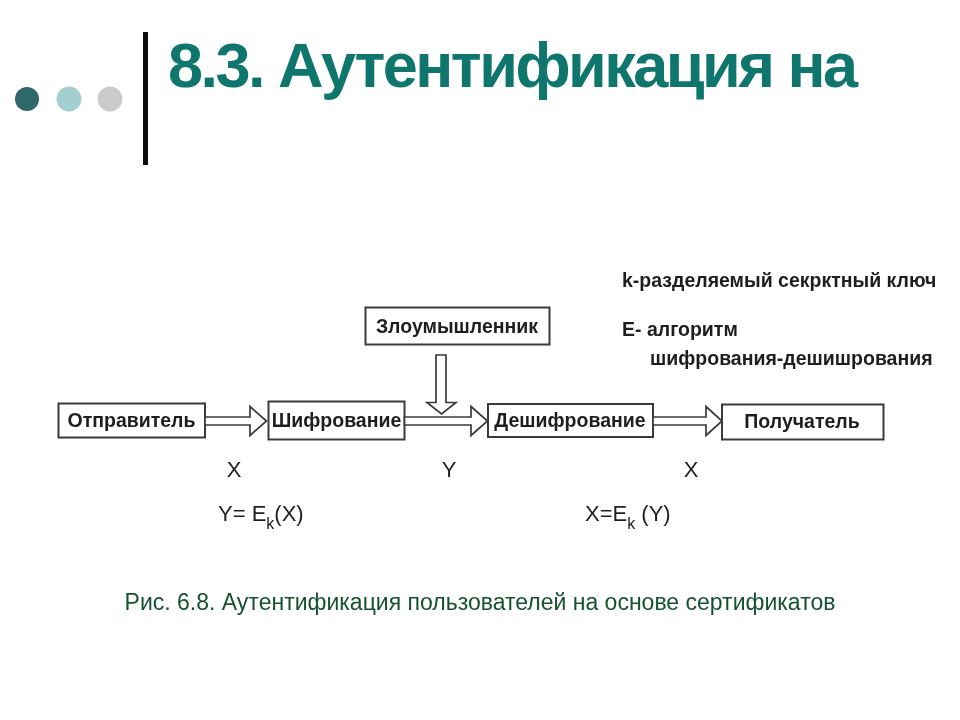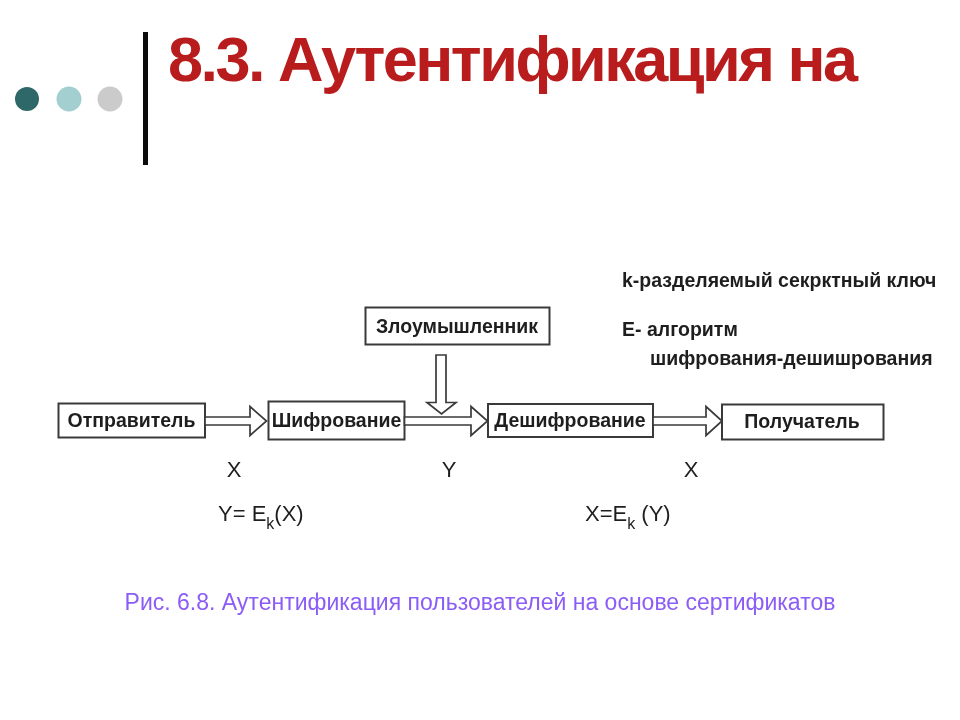--- a/index.html
+++ b/index.html
@@ -5,38 +5,38 @@
   html,body{margin:0;padding:0;background:#ffffff;}
   .slide{
     position:relative;width:960px;height:720px;background:#ffffff;overflow:hidden;
     font-family:"Liberation Sans","DejaVu Sans",sans-serif;
   }
   
   .bullets{position:absolute;left:10px;top:82px;width:120px;height:34px;}
   
   .title-bar{position:absolute;left:143px;top:32px;width:5px;height:133px;background:#0c0c0c;}
   .title{
-    position:absolute;left:168px;top:26px;width:720px;
-    font-size:63px;font-weight:bold;color:#b91c1c;line-height:67px;
+    position:absolute;left:168px;top:32px;width:720px;
+    font-size:63px;font-weight:bold;color:#0f766e;line-height:67px;
     letter-spacing:-2.5px;white-space:nowrap;
   }
   
   .diagram{position:absolute;left:0;top:0;width:960px;height:720px;}
   .diagram .box{fill:#ffffff;stroke:#3a3a3a;stroke-width:2;}
   .diagram .arrow{fill:#ffffff;stroke:#3a3a3a;stroke-width:1.7;stroke-linejoin:miter;}
   .diagram text{fill:#1e1e1e;}
   .boxlabel{font-size:19.5px;font-weight:bold;text-anchor:middle;}
   .legend{font-size:19.5px;font-weight:bold;fill:#222222;}
   .flowvar{font-size:22px;text-anchor:middle;fill:#333333;}
   .formula{font-size:22px;fill:#333333;}
   .formula .sub{font-size:16px;}
   
   .caption{
     position:absolute;left:0;top:589px;width:960px;text-align:center;
-    font-size:23px;color:#8b5cf6;
+    font-size:23px;color:#14532d;
   }
 </style>
 </head>
 <body>
 
 <div class="slide">
 
   <svg class="bullets" viewBox="0 0 120 34">
     <circle cx="17" cy="17" r="12" fill="#2F6868"></circle>
     <circle cx="59" cy="17" r="12.5" fill="#A4CFD1"></circle>

